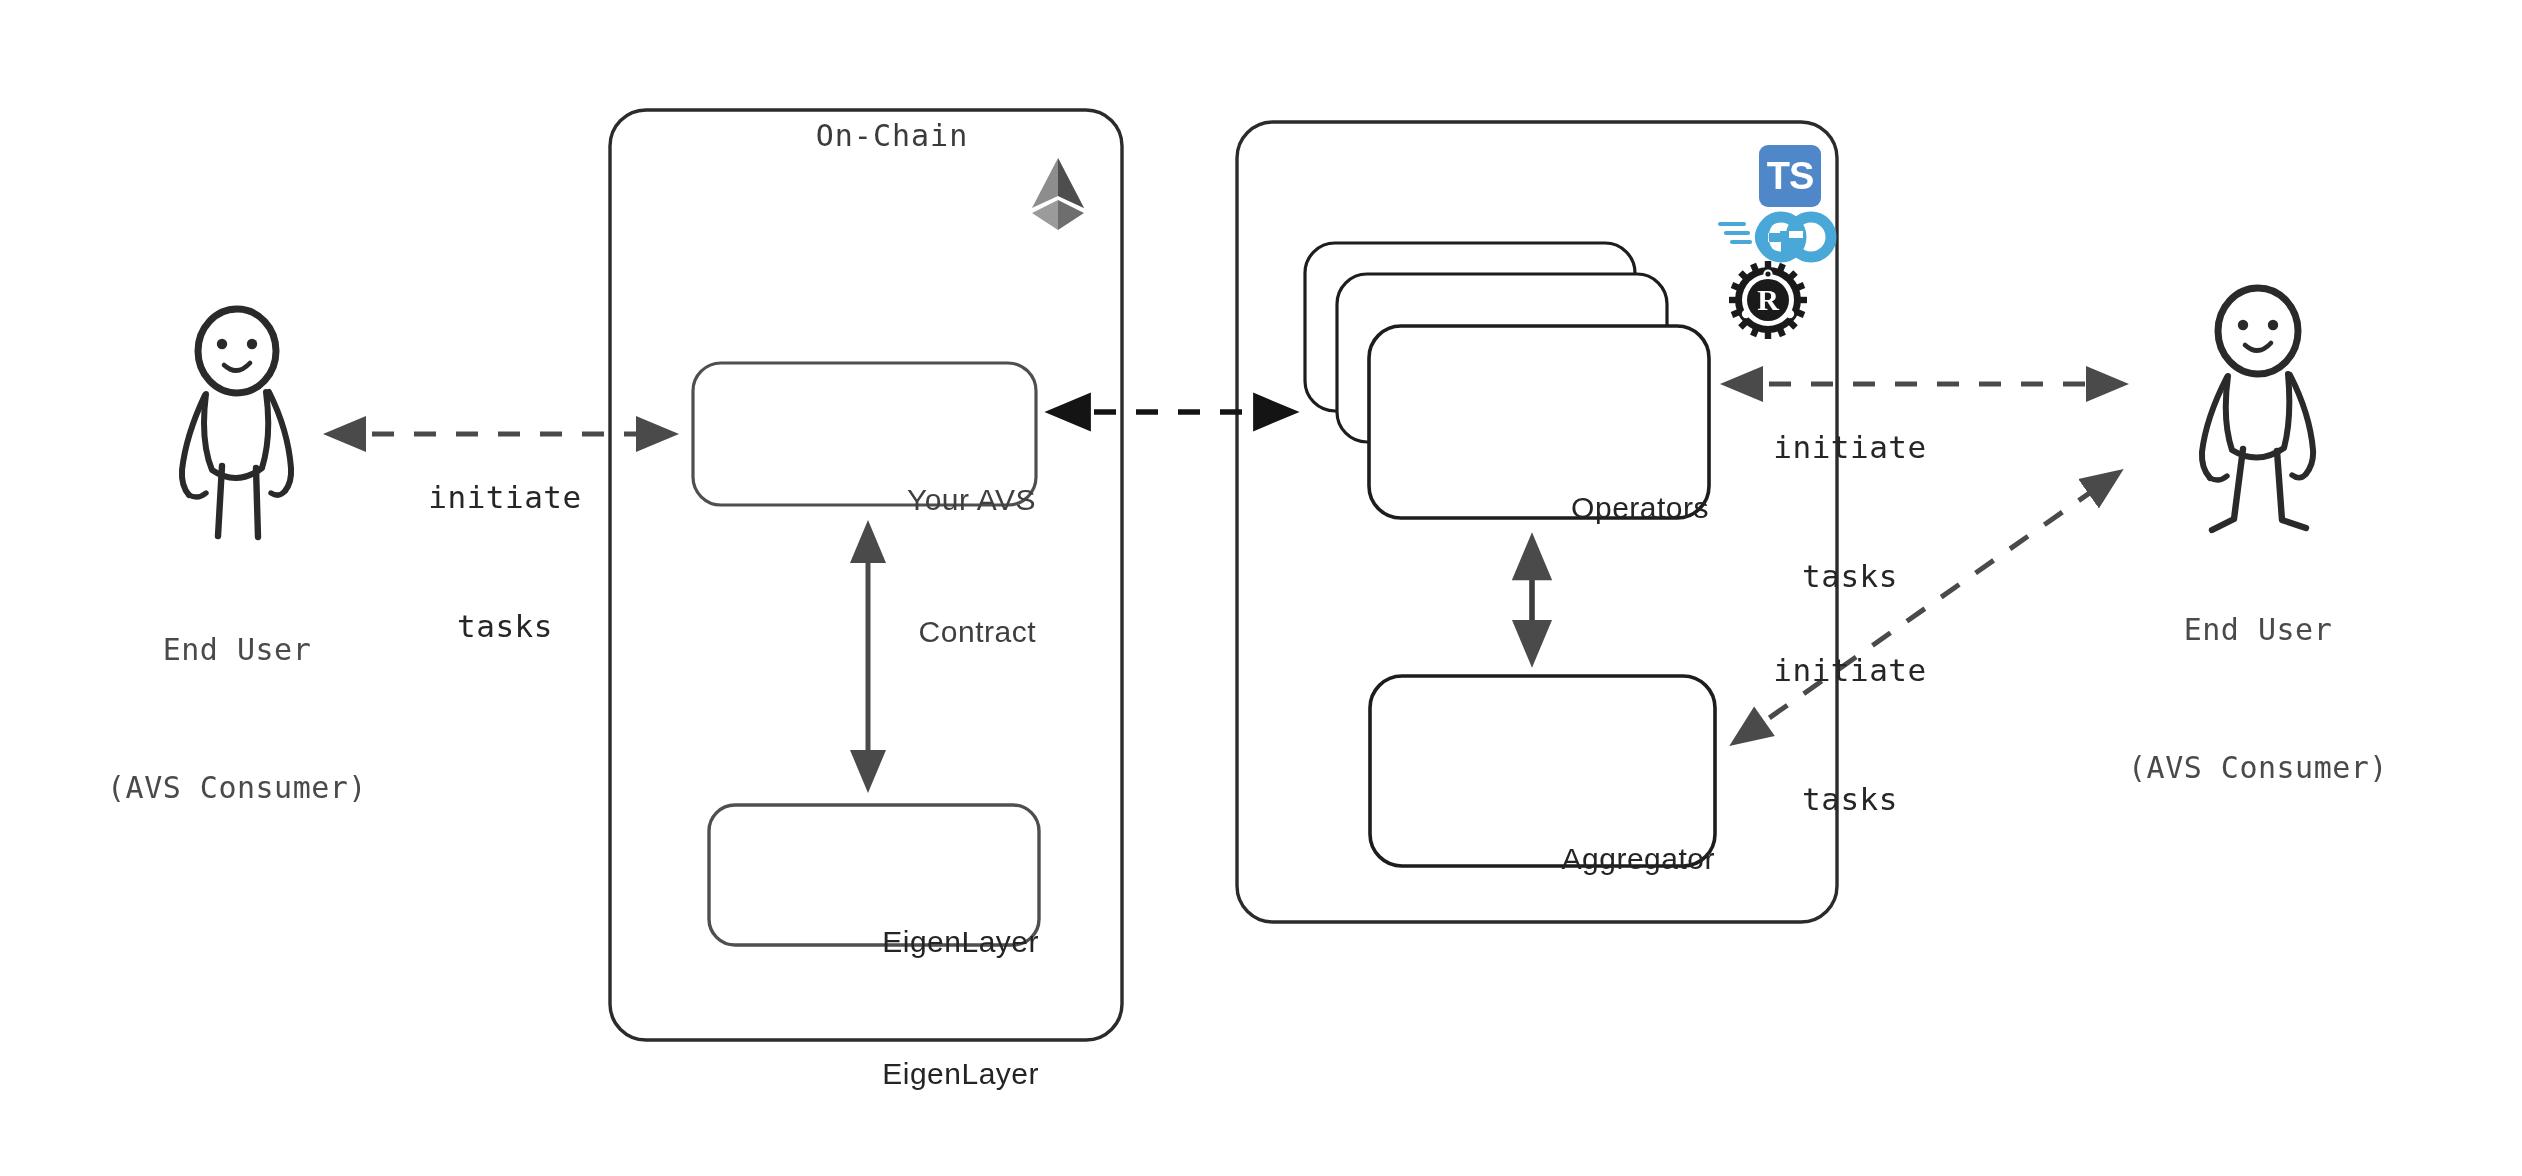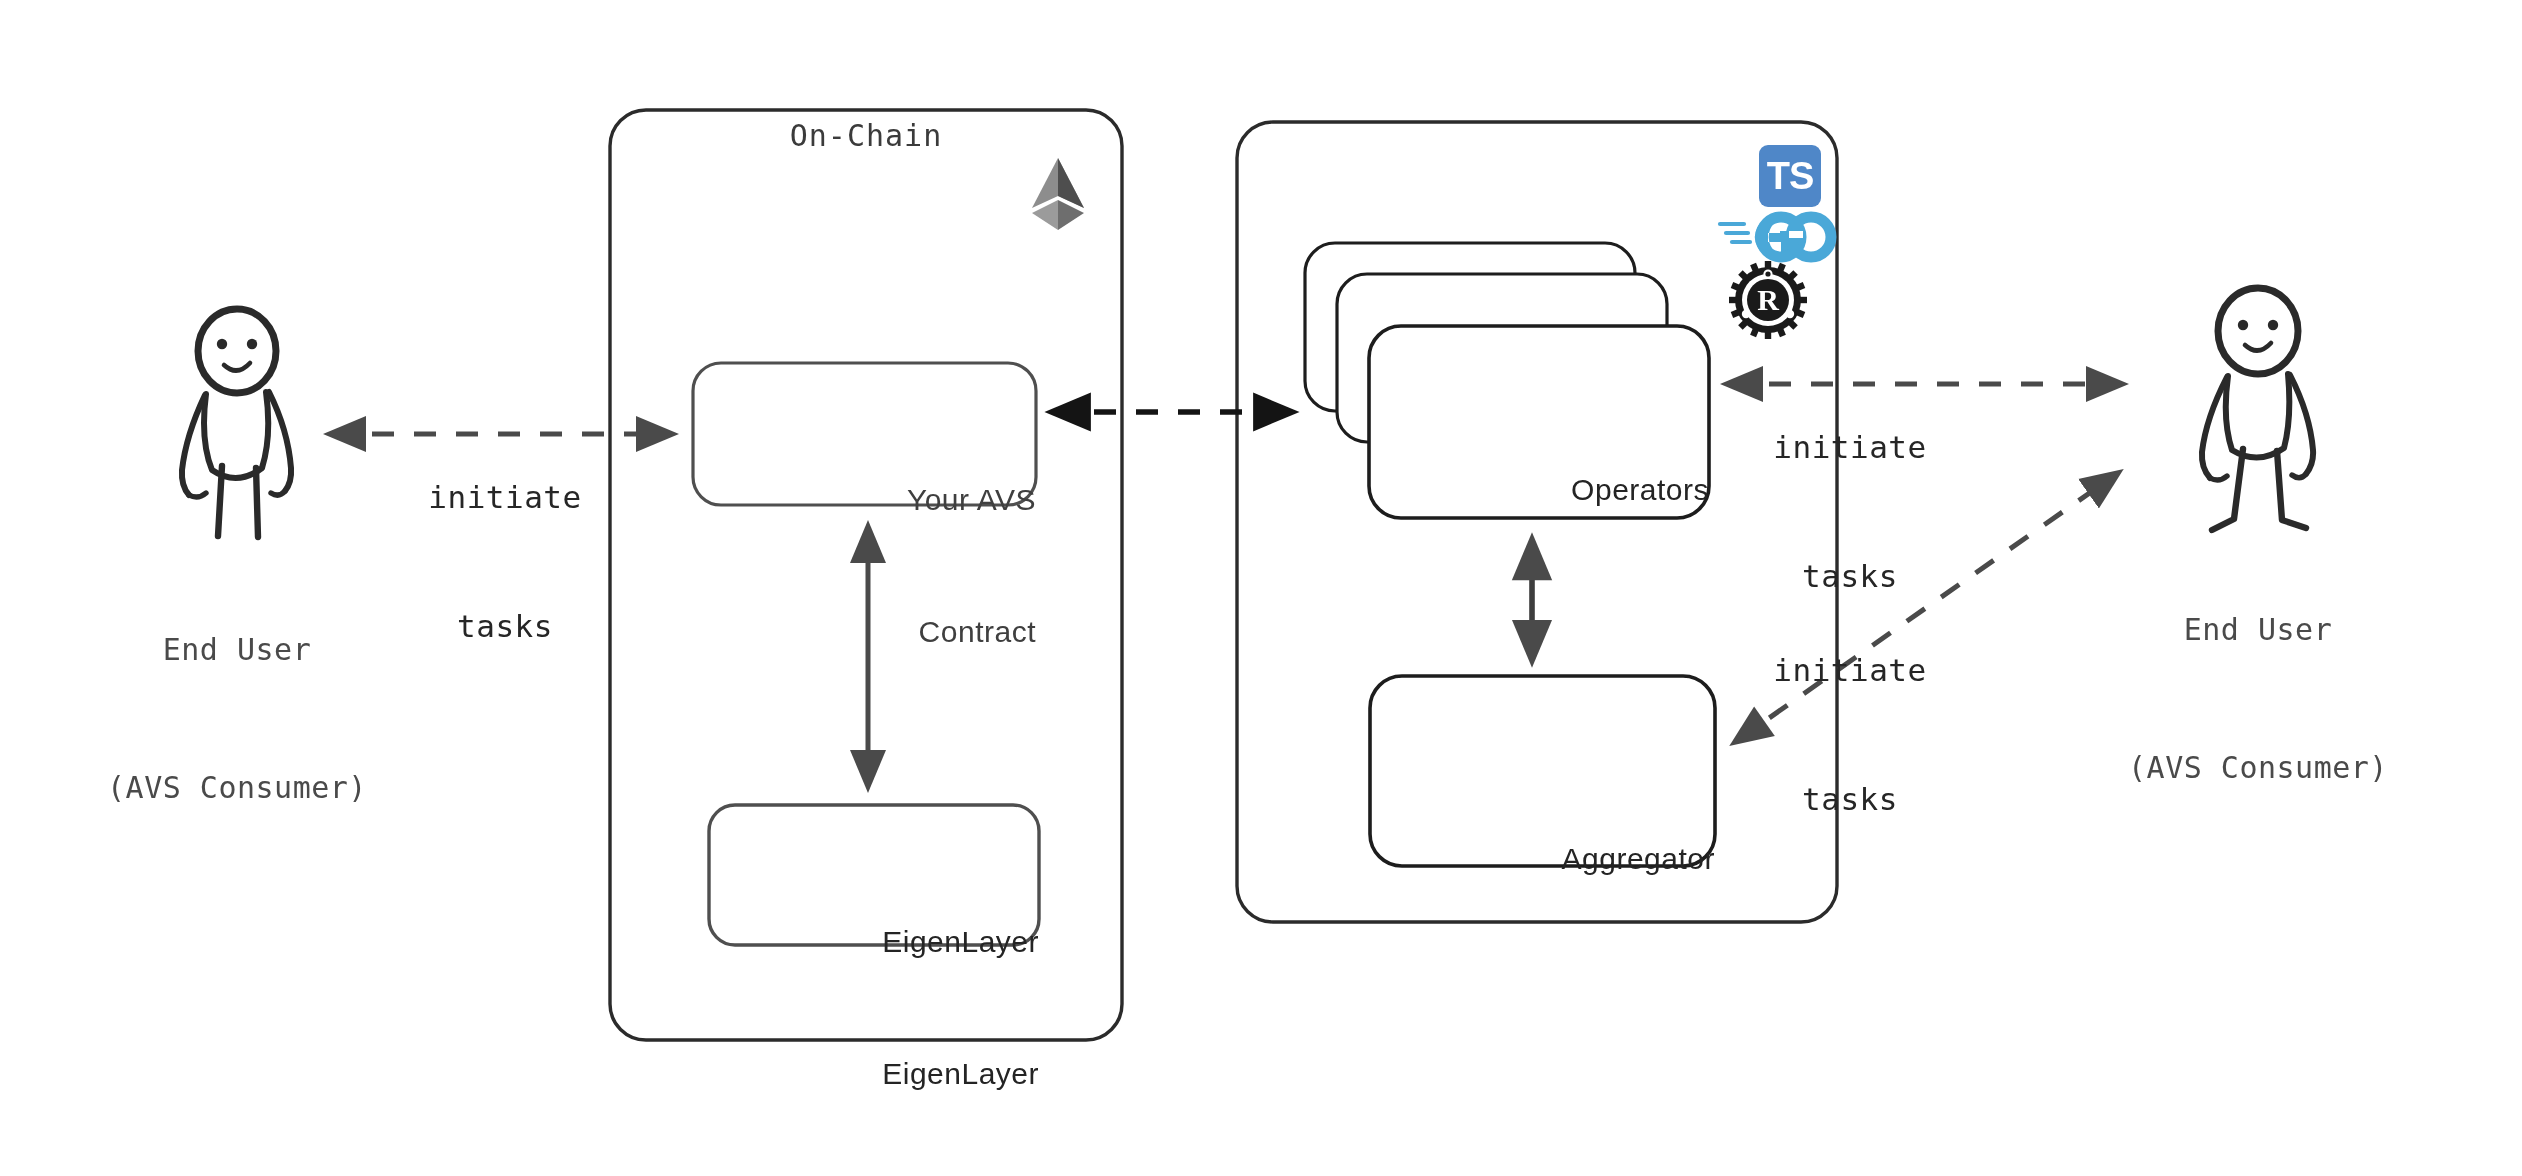--- a/index.html
+++ b/index.html
@@ -252,34 +252,34 @@
     </g>
 
      aggregator (diagonal dashed) ============ --&gt;
     <g>
       <line x1="1735" y1="742" x2="2118" y2="473" stroke="#4a4a4a" stroke-width="5" stroke-dasharray="22 20" marker-start="url(#ah-gray-start)" marker-end="url(#ah-gray)"></line>
     </g>
   </svg>
 
   <div class="logo ts-logo" style="left:1728px; top:145px;">TS</div>
 
-  <div class="panel-title" style="left:610px; top:118px; width:512px;">On-Chain</div>
+  <div class="panel-title" style="left:636px; top:118px; width:512px;">On-Chain</div>
 
 
   <div class="node-label" style="left:693px; top:390px; width:343px;">
     <div>Your AVS</div>
     <div>Contract</div>
   </div>
 
   <div class="node-label dark" style="left:709px; top:832px; width:330px;">
     <div>EigenLayer</div>
     <div>EigenLayer</div>
   </div>
 
-  <div class="node-label dark" style="left:1369px; top:380px; width:340px;">
+  <div class="node-label dark" style="left:1369px; top:398px; width:340px;">
     <div>Operators</div>
   </div>
 
   <div class="node-label dark" style="left:1370px; top:749px; width:345px;">
     <div>Aggregator</div>
   </div>
 
   <div class="edge-label" style="left:380px; top:390px; width:250px;">
     <div>initiate</div>
     <div>tasks</div>

